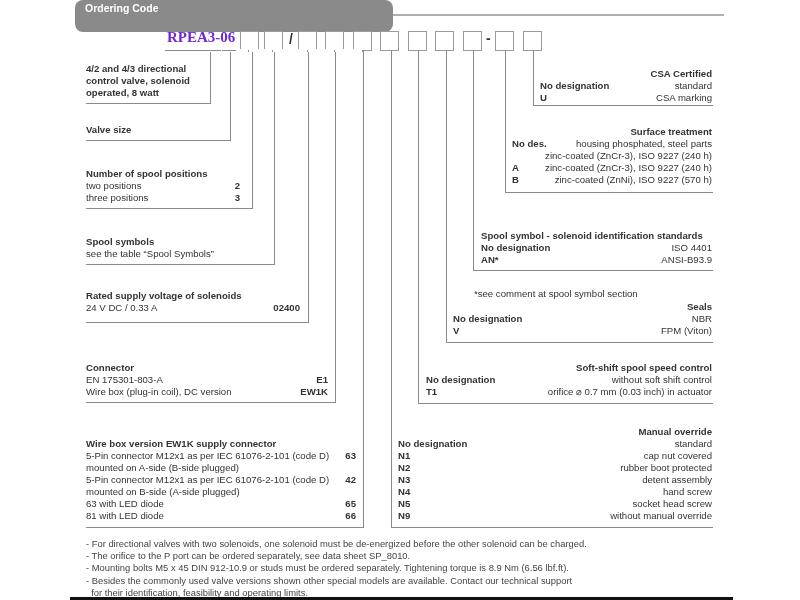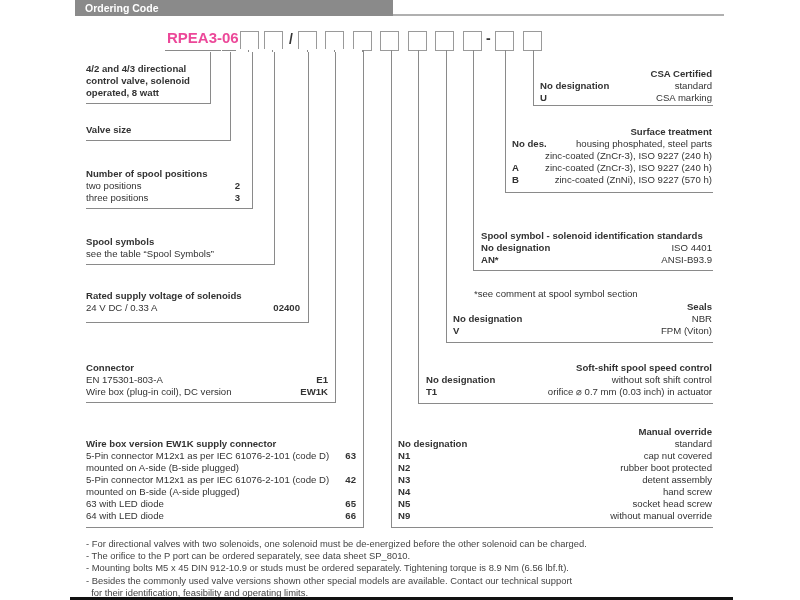--- a/index.html
+++ b/index.html
@@ -1,22 +1,22 @@
 <!DOCTYPE html>
 <html><head>
 <meta charset="utf-8">
 <style>
   html, body { margin:0; padding:0; background:#ffffff; }
   body { width:800px; height:600px; position:relative; overflow:hidden;
          font-family:"Liberation Sans", sans-serif; color:#2a2a2a; }
   .abs { position:absolute; }
-  .hdr { left:75px; top:0; width:318px; height:16px; background:#8a8a8a; color:#fff;
-         font-weight:bold; font-size:10.5px; line-height:16px; padding-left:10px; box-sizing:border-box; }
+  .hdr { left:75px; top:0; width:318px; height:32px; background:#8a8a8a; color:#fff;
+         font-weight:bold; font-size:10.5px; line-height:16px; padding-left:10px; box-sizing:border-box;border-radius:8px; }
   .hdr-line { left:393px; top:14px; width:331px; height:2px; background:#b0b0b0; }
-  .code { font-weight:bold; font-size:15px; color:#ec4899; }
+  .code { font-weight:bold; font-size:15px; color:#6d28d9;font-family:Liberation Serif, serif; }
   .cbox { width:17px; height:18px; border:1px solid #9a9a9a; background:#fff; }
   .sep { font-weight:bold; font-size:14px; color:#333; }
   .lb { border-right:1px solid #8a8a8a; border-bottom:1px solid #8a8a8a; }
   .rb { border-left:1px solid #8a8a8a; border-bottom:1px solid #8a8a8a; }
   .vl { width:0; border-left:1px solid #8a8a8a; }
   .hl { height:0; border-top:1px solid #8a8a8a; }
   .txt { font-size:9.6px; line-height:12px; color:#333; }
   .b { font-weight:bold; }
   .row { display:flex; justify-content:space-between; }
   .r { text-align:right; }
@@ -131,21 +131,21 @@
     </div>
   <div class="row">
       <span>mounted on B-side (A-side plugged)</span>
       <span class="b"></span>
     </div>
   <div class="row">
       <span>63 with LED diode</span>
       <span class="b">65</span>
     </div>
   <div class="row">
-      <span>64 with LED diode</span>
+      <span>81 with LED diode</span>
       <span class="b">66</span>
     </div>
 </div>
 
 <div class="abs txt" style="left:540px;top:68px;width:172px;">
   <div class="b r">CSA Certified</div>
   <div class="row">
       <span class="b">No designation</span>
       <span>standard</span>
     </div>

